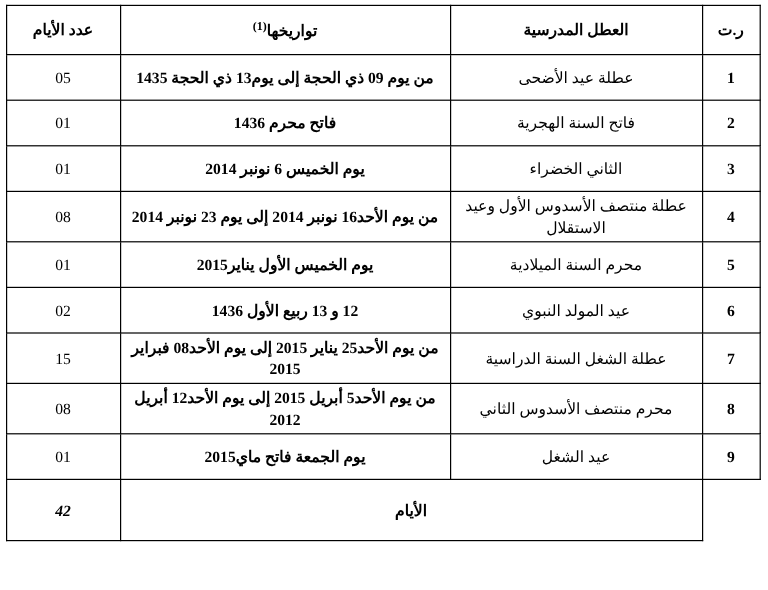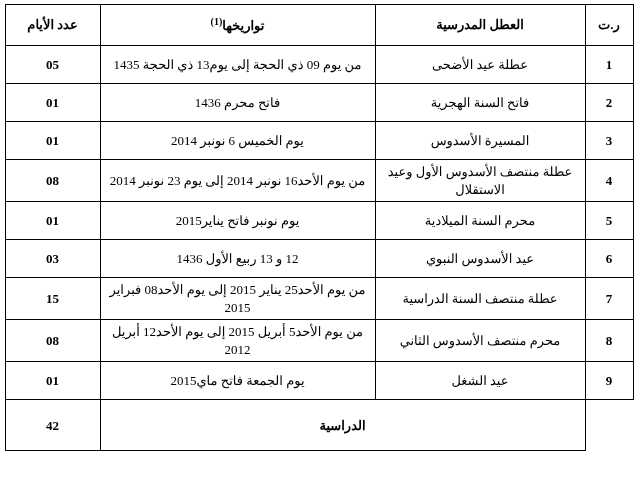--- a/index.html
+++ b/index.html
@@ -51,39 +51,40 @@
   .cell-num {
     font-weight: bold;
     font-size: 14px;
   }
   .cell-name {
     font-size: 13px;
     line-height: 1.4;
   }
   .cell-dates {
     font-size: 13.5px;
-    font-weight: normal;
+    font-weight: bold;
     line-height: 1.45;
   }
   .cell-days {
-    font-weight: bold;
+    font-weight: normal;
     font-size: 14px;
   }
   tbody tr { height: 38px; }
 
   .total-row td {
     height: 44px;
   }
   .total-label {
     font-weight: bold;
     font-size: 17px;
   }
   .total-value {
     font-weight: bold;
     font-size: 19px;
+    font-style: italic;
   }
   .no-border {
     border: none !important;
   }
   .sup-note {
     font-size: 10px;
     vertical-align: super;
   }
 </style>
 </head>
@@ -115,60 +116,60 @@
         <td class="cell-days">05</td>
       </tr>
       <tr>
         <td class="cell-num">2</td>
         <td class="cell-name">فاتح السنة الهجرية</td>
         <td class="cell-dates">فاتح محرم 1436</td>
         <td class="cell-days">01</td>
       </tr>
       <tr>
         <td class="cell-num">3</td>
-        <td class="cell-name">المسيرة الأسدوس</td>
+        <td class="cell-name">الثاني الخضراء</td>
         <td class="cell-dates">يوم الخميس 6 نونبر 2014</td>
         <td class="cell-days">01</td>
       </tr>
       <tr>
         <td class="cell-num">4</td>
         <td class="cell-name">عطلة منتصف الأسدوس الأول وعيد الاستقلال</td>
         <td class="cell-dates">من يوم الأحد16 نونبر 2014 إلى يوم 23 نونبر 2014</td>
         <td class="cell-days">08</td>
       </tr>
       <tr>
         <td class="cell-num">5</td>
         <td class="cell-name">محرم السنة الميلادية</td>
-        <td class="cell-dates">يوم نونبر فاتح يناير2015</td>
+        <td class="cell-dates">يوم الخميس الأول يناير2015</td>
         <td class="cell-days">01</td>
       </tr>
       <tr>
         <td class="cell-num">6</td>
-        <td class="cell-name">عيد الأسدوس النبوي</td>
+        <td class="cell-name">عيد المولد النبوي</td>
         <td class="cell-dates">12 و 13 ربيع الأول 1436</td>
-        <td class="cell-days">03</td>
+        <td class="cell-days">02</td>
       </tr>
       <tr>
         <td class="cell-num">7</td>
-        <td class="cell-name">عطلة منتصف السنة الدراسية</td>
+        <td class="cell-name">عطلة الشغل السنة الدراسية</td>
         <td class="cell-dates">من يوم الأحد25 يناير 2015  إلى يوم الأحد08 فبراير 2015</td>
         <td class="cell-days">15</td>
       </tr>
       <tr>
         <td class="cell-num">8</td>
         <td class="cell-name">محرم منتصف الأسدوس الثاني</td>
         <td class="cell-dates">من يوم الأحد5 أبريل 2015 إلى يوم الأحد12 أبريل 2012</td>
         <td class="cell-days">08</td>
       </tr>
       <tr>
         <td class="cell-num">9</td>
         <td class="cell-name">عيد الشغل</td>
         <td class="cell-dates">يوم الجمعة فاتح ماي2015</td>
         <td class="cell-days">01</td>
       </tr>
       <tr class="total-row">
         <td class="no-border"></td>
-        <td class="total-label" colspan="2">الدراسية</td>
+        <td class="total-label" colspan="2">الأيام</td>
         <td class="total-value">42</td>
       </tr>
     </tbody>
   </table>
 </div>
 
 </body></html>

